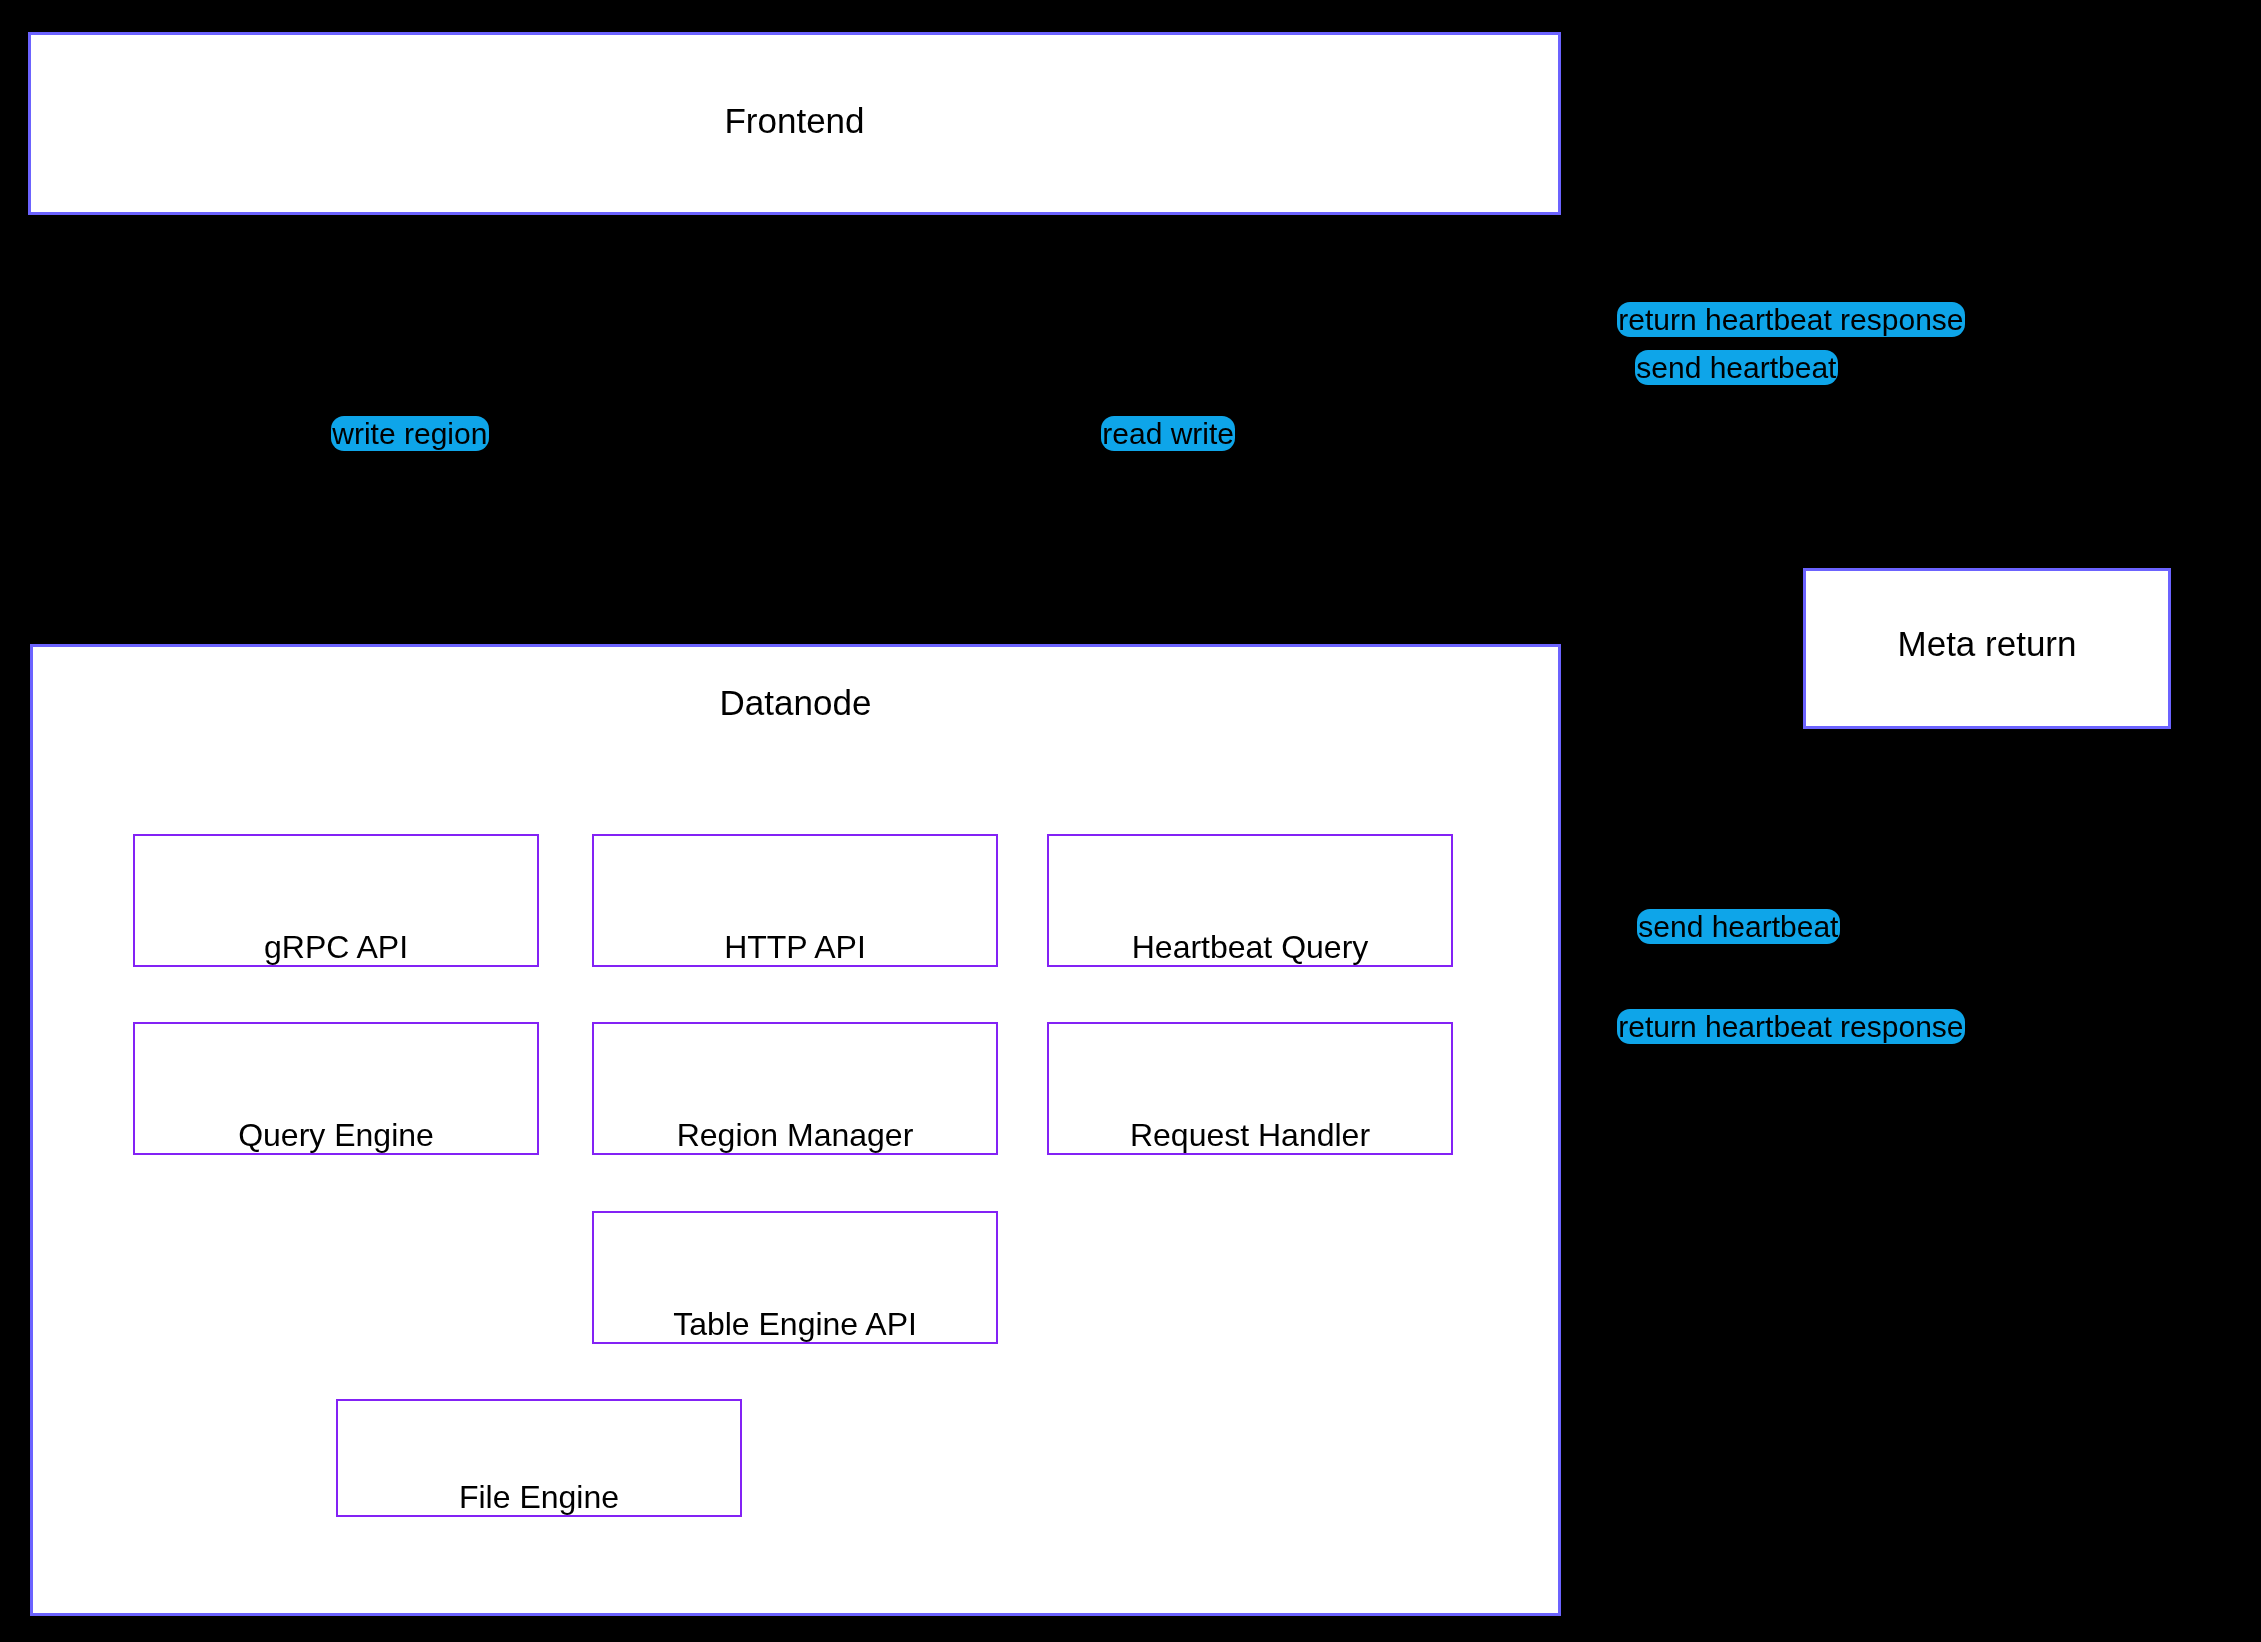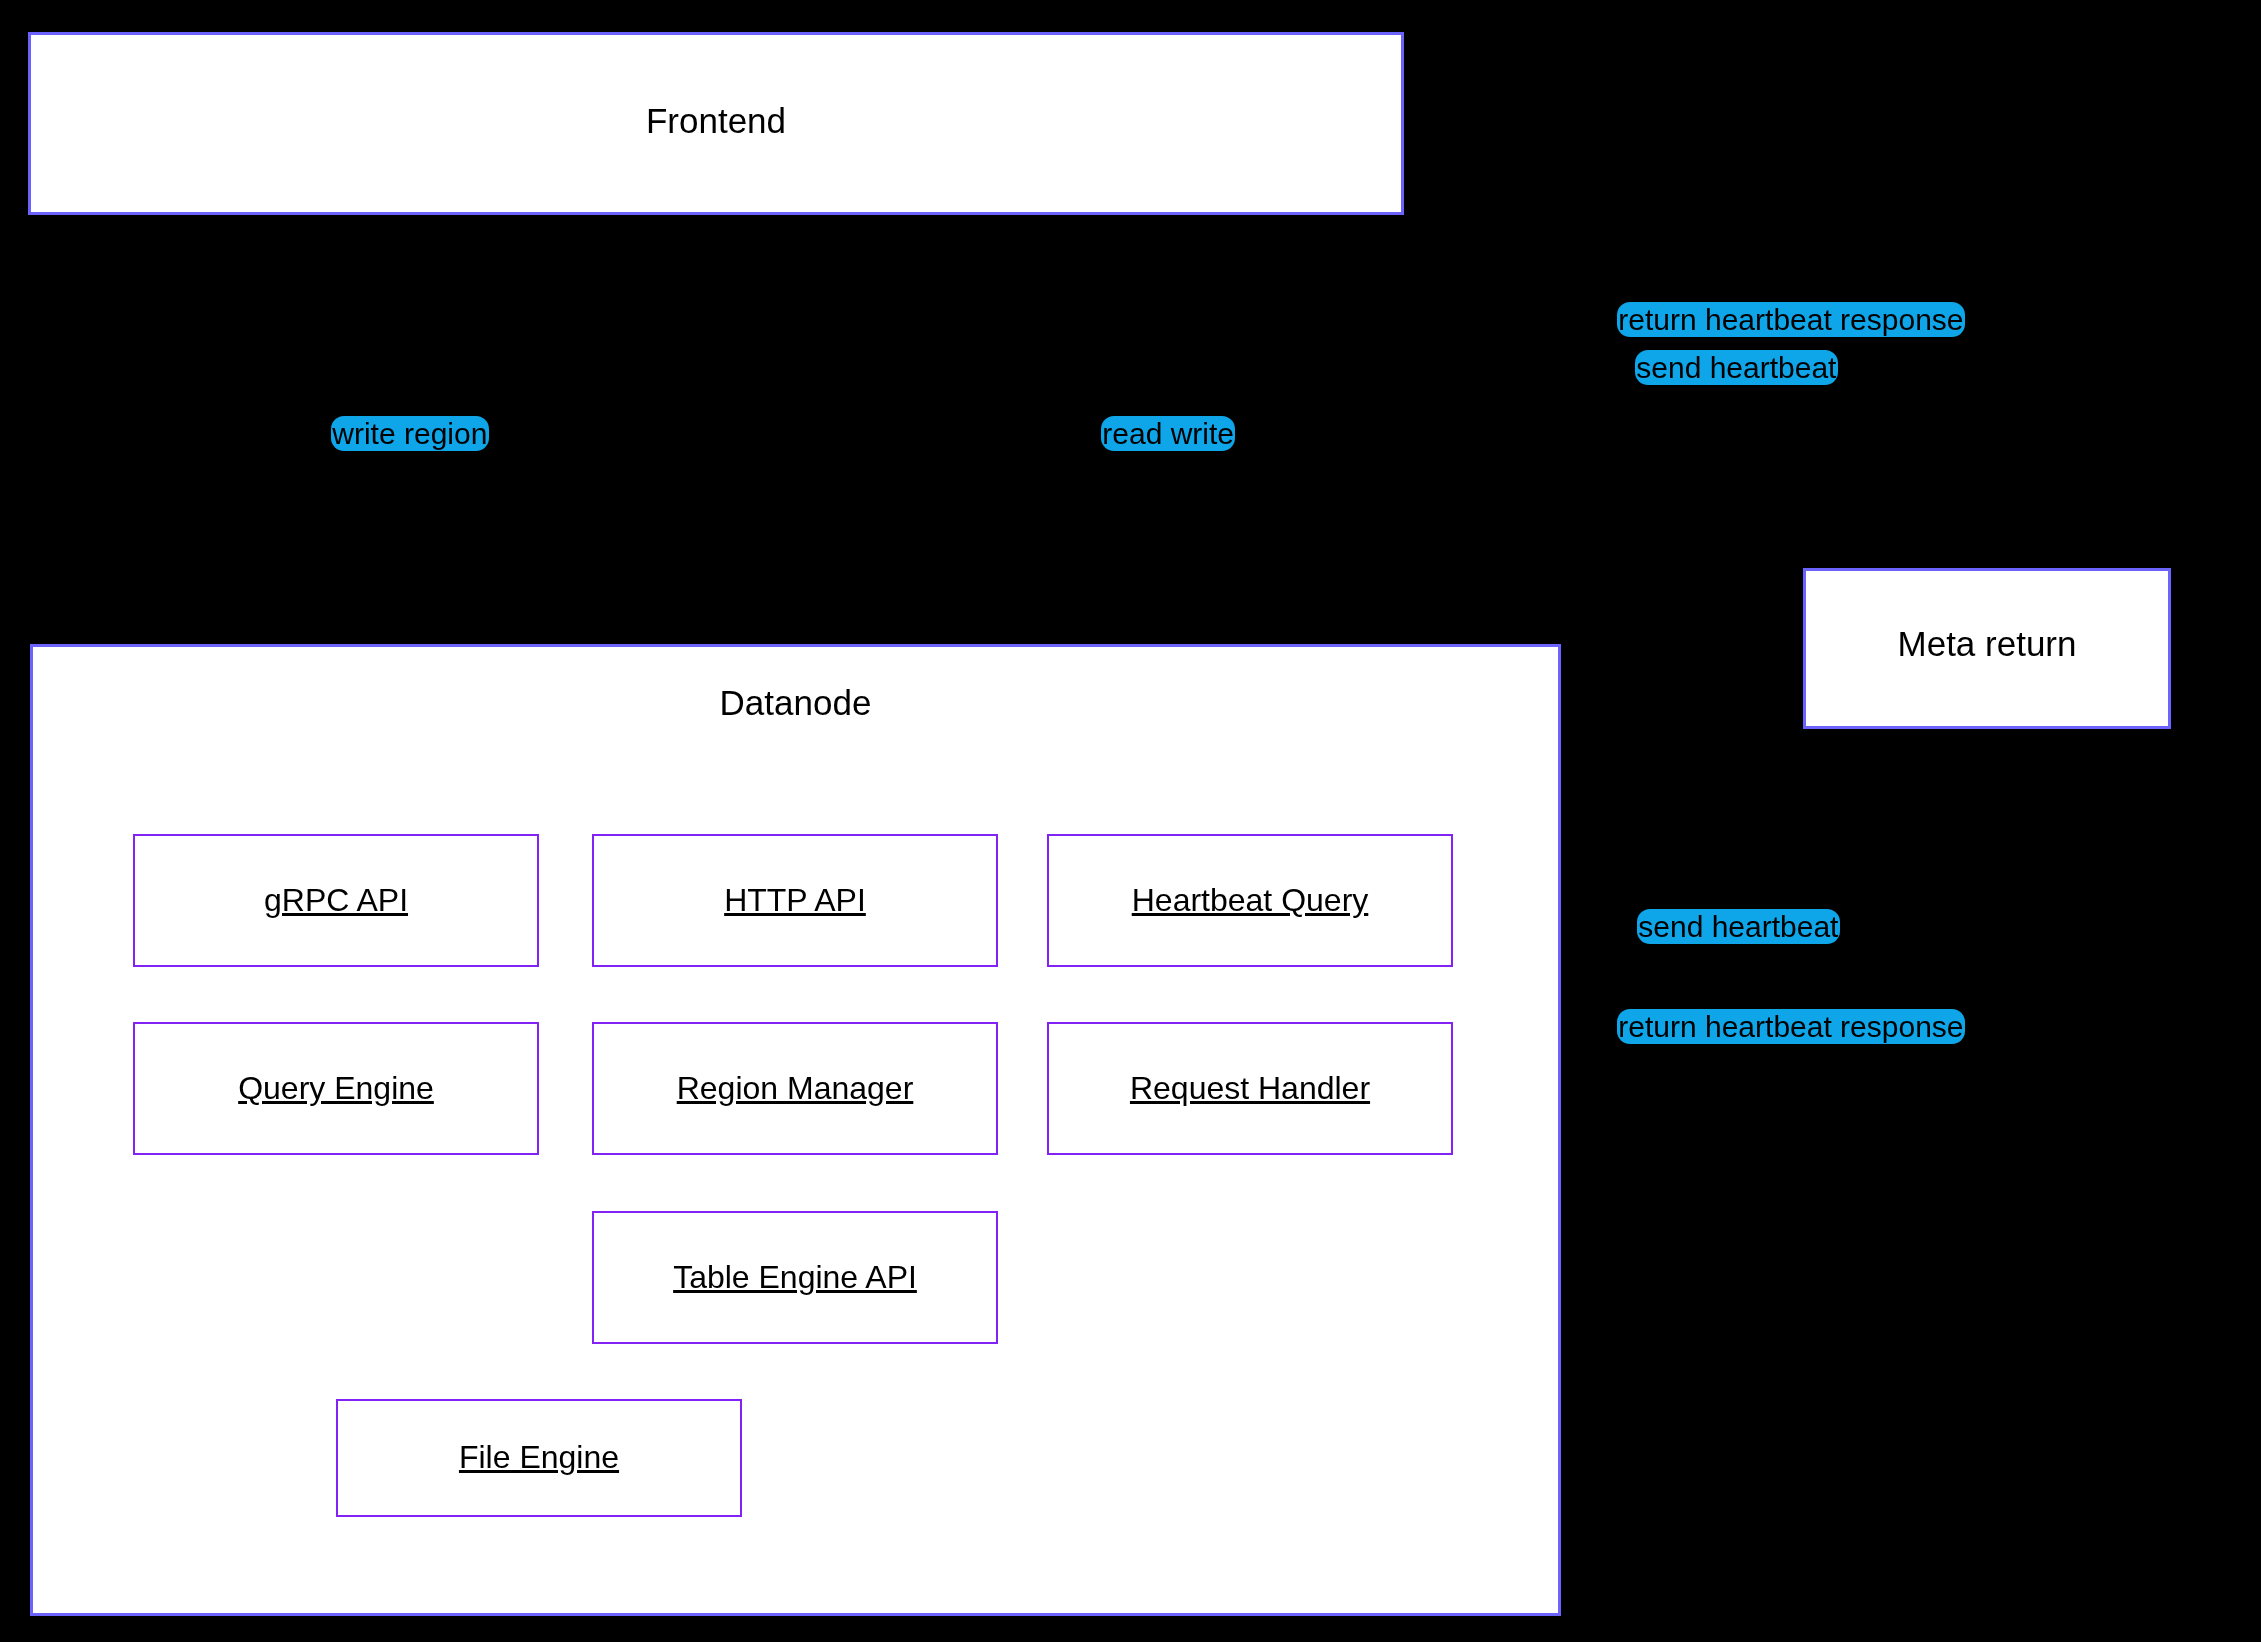--- a/index.html
+++ b/index.html
@@ -24,22 +24,21 @@
   }
   .node.outer > .node-label{
     font-size:35px;
     color:#000000;
     line-height:1.1;
     white-space:nowrap;
   }
   
   .node.leaf{
     border:2.7px solid #8322F5;
-    align-items:center;
-    text-decoration:underline;
+    align-items:flex-end;
   }
   .node.leaf > .node-label{
     font-size:32px;
     color:#000000;
     line-height:1.1;
     white-space:nowrap;
   }
   
   .edge-label{
     position:absolute;
@@ -74,21 +73,21 @@
     <g stroke="#000000" stroke-width="5" fill="none" marker-end="url(#ah)">
       <path d="M612,325 L612,955"></path>
       <path d="M1755,325 L1755,955"></path>
       <path d="M2330,180 L2840,840"></path>
       <path d="M3010,840 L2340,180"></path>
       <path d="M2330,1680 L2845,1085"></path>
       <path d="M3005,1085 L2340,1985"></path>
     </g>
   </svg>
 
-  <div class="node outer" style="left:28px;top:32px;width:1376px;height:183px;padding-top:67px;">
+  <div class="node outer" style="left:28px;top:32px;width:1533px;height:183px;padding-top:67px;">
     <span class="node-label">Frontend</span>
   </div>
 
   <div class="node outer" style="left:1803px;top:568px;width:368px;height:161px;padding-top:54px;">
     <span class="node-label">Meta return</span>
   </div>
 
   <div class="node outer" style="left:30px;top:644px;width:1531px;height:972px;padding-top:37px;">
     <span class="node-label">Datanode</span>
   </div>

